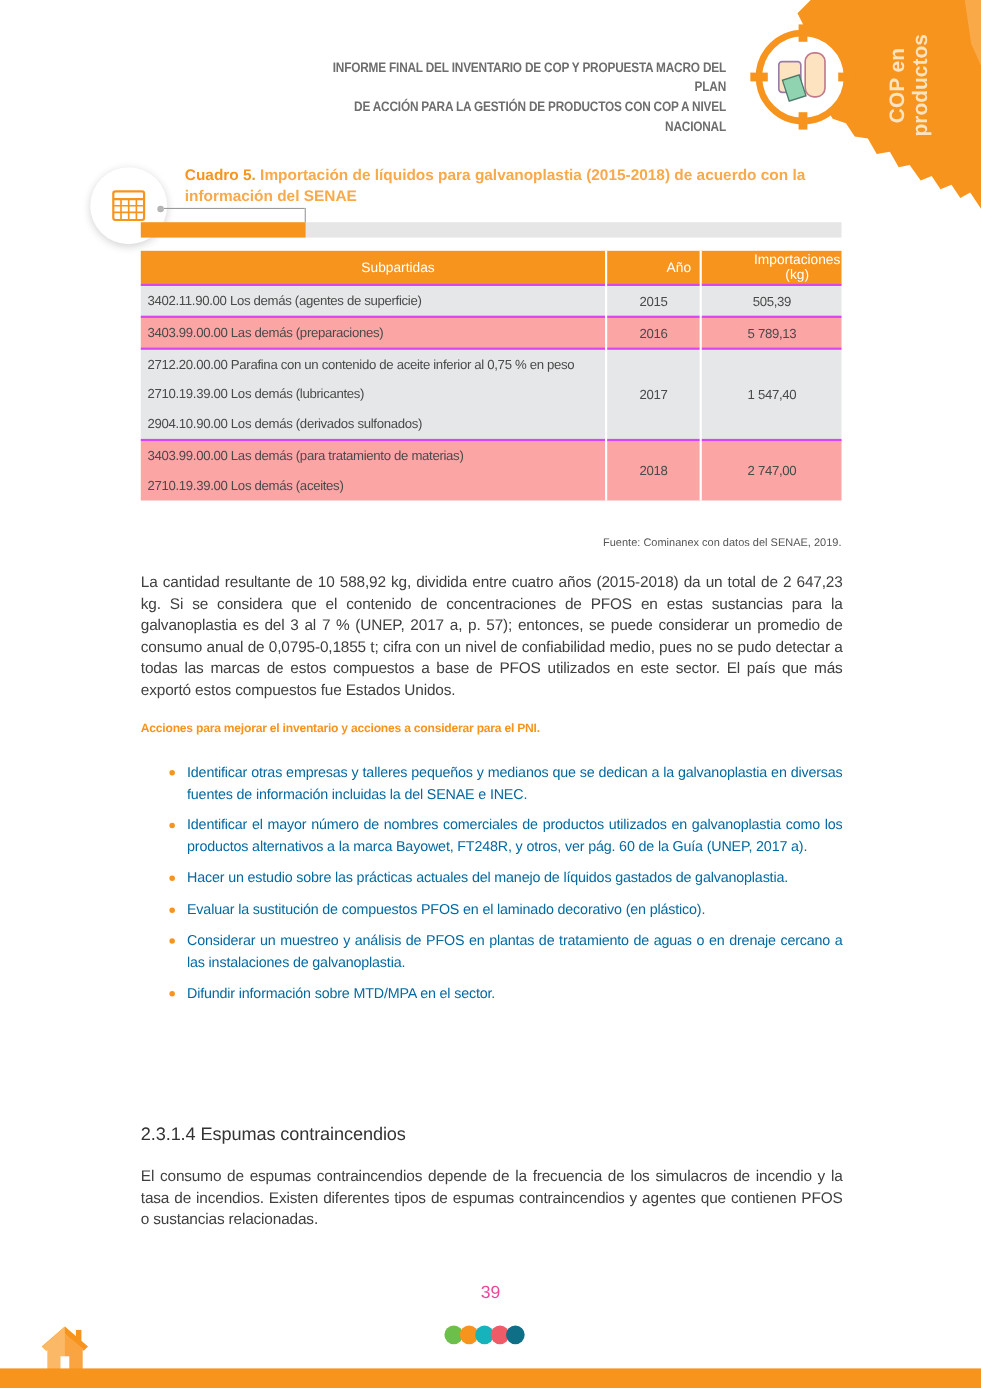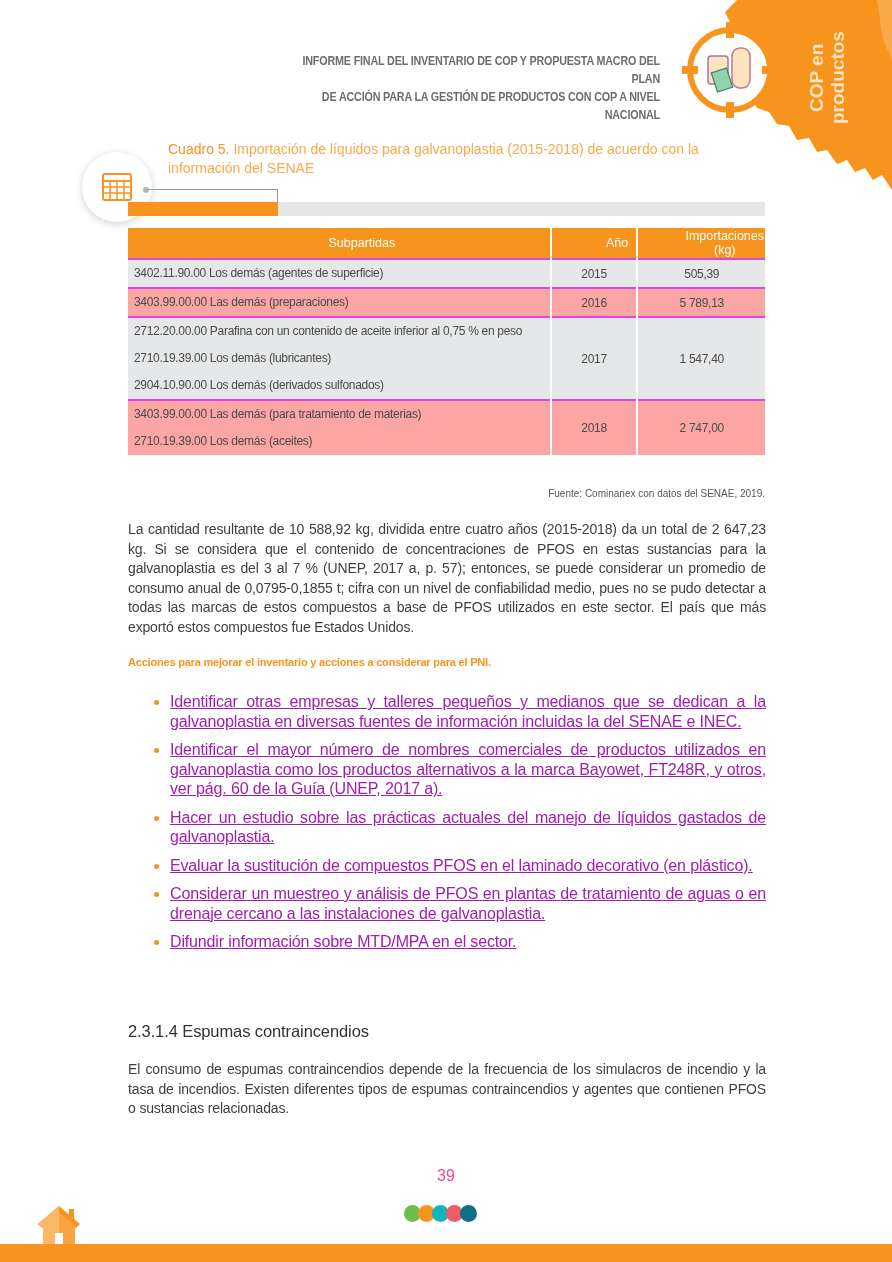--- a/index.html
+++ b/index.html
@@ -26,22 +26,22 @@
     background: #fff; box-shadow: 0 2px 8px rgba(0,0,0,0.18);
     display: flex; align-items: center; justify-content: center;
   }
   .connector-dot { position: absolute; left: 143px; top: 187px; width: 6px; height: 6px; border-radius: 50%; background: #b5b5b5; }
   .connector-line { position: absolute; left: 149px; top: 189px; width: 128px; height: 1px; background: #9a9a9a; }
   .connector-drop { position: absolute; left: 277px; top: 189px; width: 1px; height: 13px; background: #9a9a9a; }
   .title-bar-orange { position: absolute; left: 128px; top: 202px; width: 150px; height: 14px; background: #f7941d; }
   .title-bar-gray { position: absolute; left: 278px; top: 202px; width: 487px; height: 14px; background: #e6e6e7; }
 
   .cuadro-title {
-    position: absolute; left: 168px; top: 140px; width: 600px;
-    font-size: 14px; line-height: 19px; color: #f8a94a; font-weight: normal;
+    position: absolute; left: 168px; top: 150px; width: 600px;
+    font-size: 14px; line-height: 19px; color: #f8a94a; font-weight: bold;
   }
   .cuadro-title .lbl { color: #f7941d; }
 
   table.imports {
     position: absolute; left: 128px; top: 228px; width: 637px; border-collapse: collapse;
     font-family: "Liberation Sans", sans-serif; font-size: 12px; color: #4a4a4a;
   }
   table.imports th {
     background: #f7941d; color: #ffffff; font-weight: normal; height: 26px;
     font-size: 12.5px; border-right: 2px solid #fff; padding-left: 47px;
@@ -68,22 +68,22 @@
     color: #3f3f3f; text-align: justify; letter-spacing: -0.15px;
   }
   .sub-head {
     position: absolute; left: 128px; top: 656px; font-size: 11px; color: #f7941d; font-weight: bold;
     letter-spacing: -0.2px;
   }
   ul.actions {
     position: absolute; left: 152px; top: 692px; width: 614px; margin: 0; padding: 0; list-style: none;
   }
   ul.actions li {
-    position: relative; padding-left: 18px; font-size: 16px; line-height: 19.5px;
-    color: #a21caf; margin-bottom: 9px; letter-spacing: -0.15px; text-align: justify; text-decoration: underline;
+    position: relative; padding-left: 18px; font-size: 13px; line-height: 19.5px;
+    color: #0369a1; margin-bottom: 9px; letter-spacing: -0.15px; text-align: justify;
   }
   .bullet {
     position: absolute; left: 2px; top: 8px; width: 5px; height: 5px; border-radius: 50%; background: #f7941d;
   }
   .section-head {
     position: absolute; left: 128px; top: 1022px; font-size: 16.5px; color: #333; letter-spacing: -0.1px;
   }
   .page-num {
     position: absolute; left: 0; width: 892px; top: 1167px; text-align: center;
     font-size: 16px; color: #ec4899;

